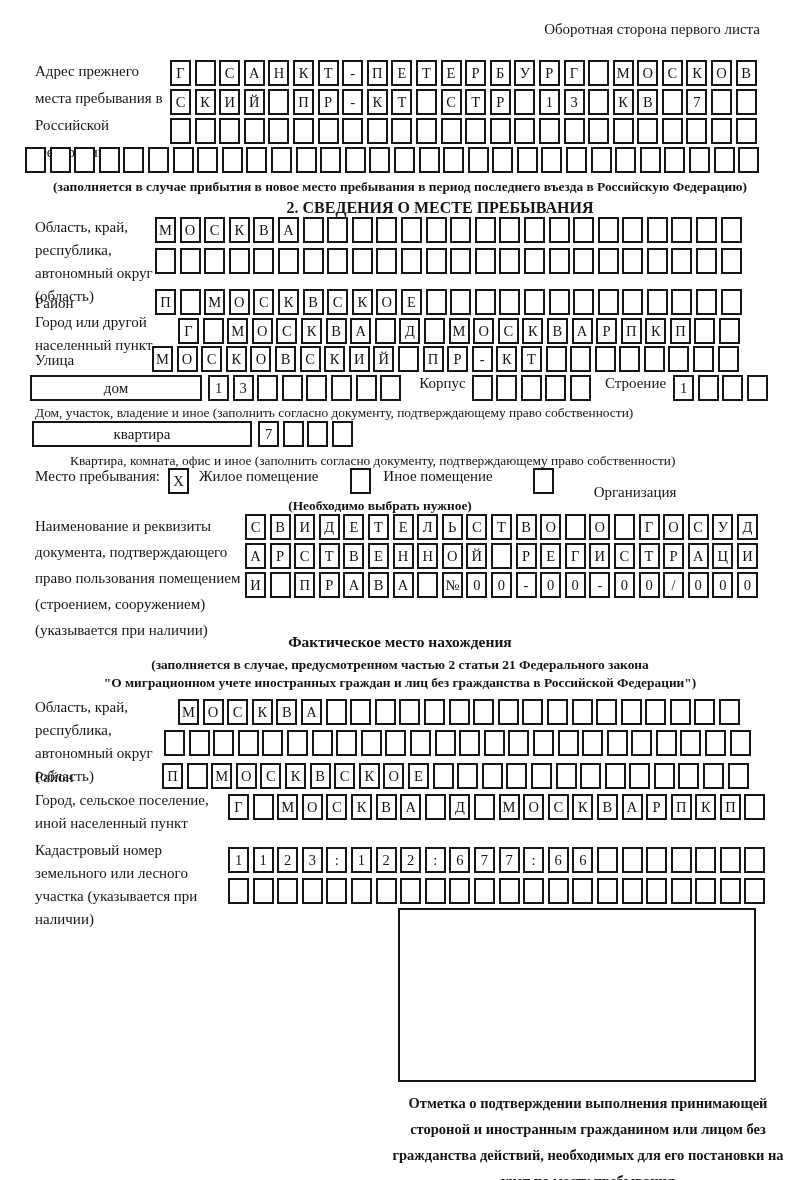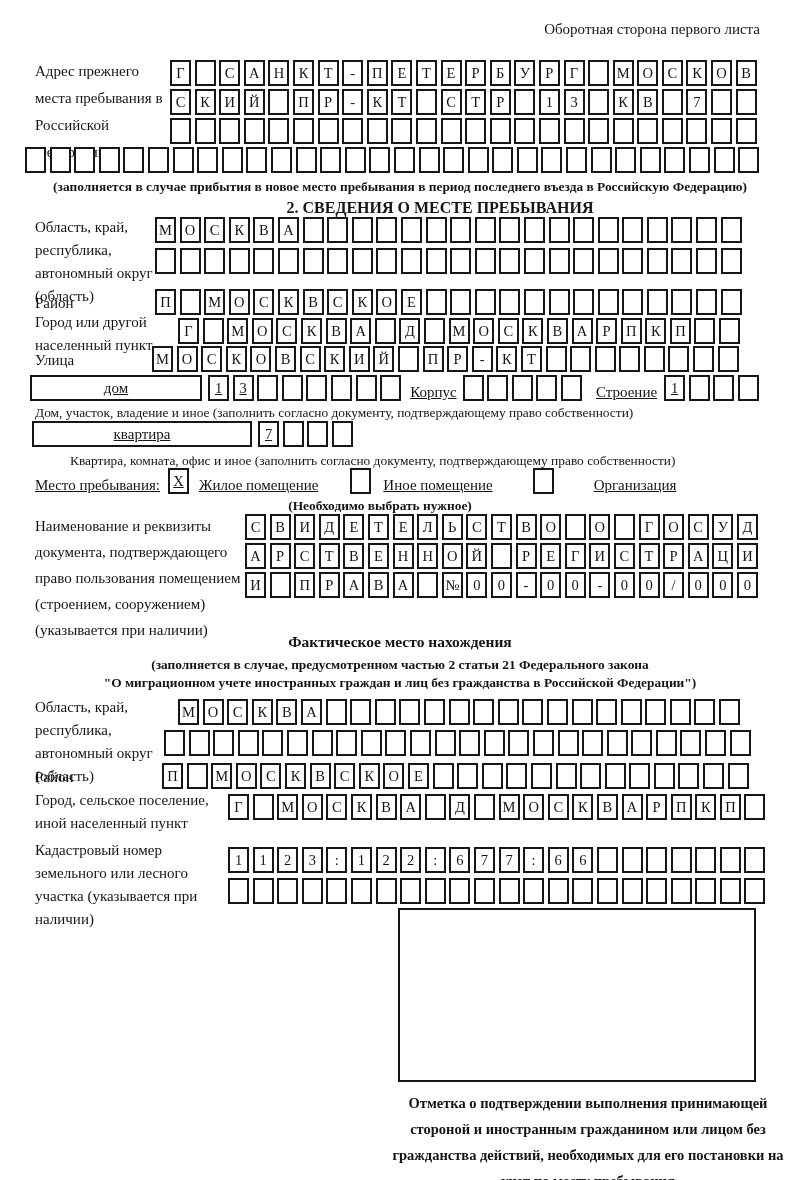--- a/index.html
+++ b/index.html
@@ -12,21 +12,21 @@
   .center{text-align:center;font-weight:bold;}
   .fullw{left:0;width:800px;}
   .cells{display:flex;gap:3.6px;}
   .cell{box-sizing:border-box;flex:0 0 21px;width:21px;height:26px;
         border:2px solid #161616;background:#fff;display:flex;
         align-items:center;justify-content:center;font-size:14.5px;line-height:1;}
   .boxfield{box-sizing:border-box;border:2px solid #161616;height:26px;background:#fff;
         display:flex;align-items:center;justify-content:center;font-size:15px;}
   .inlinelbl{font-size:15px;white-space:nowrap;}
   .stamp{box-sizing:border-box;border:2px solid #161616;background:#fff;}
-  .flexrow{display:flex;align-items:flex-end;text-decoration:underline;}
+  .flexrow{display:flex;align-items:flex-start;}
 </style>
 </head>
 <body>
 
 <div class="lbl" style="top:18px;right:40px;">Оборотная сторона первого листа</div>
 
 <div class="lbl" style="left:35px;top:58px;width:135px;line-height:27px;">Адрес прежнего места пребывания в Российской Федерации</div>
 <div class="cells abs" style="left:170px;top:60px;">
     <span class="cell">Г</span>
     <span class="cell"></span>
@@ -283,21 +283,21 @@
   <div class="cells" style="margin-left:6px;">
       <span class="cell">1</span>
       <span class="cell">3</span>
       <span class="cell"></span>
       <span class="cell"></span>
       <span class="cell"></span>
       <span class="cell"></span>
       <span class="cell"></span>
       <span class="cell"></span>
     </div>
-  <div class="inlinelbl" style="margin-left:9px;">Корпус</div>
+  <div class="inlinelbl" style="margin-left:18px;">Корпус</div>
   <div class="cells" style="margin-left:6px;">
       <span class="cell"></span>
       <span class="cell"></span>
       <span class="cell"></span>
       <span class="cell"></span>
       <span class="cell"></span>
     </div>
   <div class="inlinelbl" style="margin-left:14px;">Строение</div>
   <div class="cells" style="margin-left:7px;">
       <span class="cell">1</span>
@@ -319,21 +319,21 @@
 </div>
 <div class="lbl note" style="left:35px;top:452px;margin-left:35px;">Квартира, комната, офис и иное (заполнить согласно документу, подтверждающему право собственности)</div>
 
 <div class="abs flexrow" style="left:35px;top:468px;">
   <div class="inlinelbl">Место пребывания:</div>
   <div class="cell" style="margin-left:8px;">X</div>
   <div class="inlinelbl" style="margin-left:10px;">Жилое помещение</div>
   <div class="cell" style="margin-left:32px;"></div>
   <div class="inlinelbl" style="margin-left:12px;">Иное помещение</div>
   <div class="cell" style="margin-left:40px;"></div>
-  <div class="inlinelbl" style="margin-left:40px;">Организация</div>
+  <div class="inlinelbl" style="margin-left:40px;margin-top:16px;">Организация</div>
 </div>
 <div class="lbl note center" style="left:230px;top:497px;width:300px;">(Необходимо выбрать нужное)</div>
 
 <div class="lbl" style="left:35px;top:513px;width:208px;line-height:26px;">Наименование и реквизиты документа, подтверждающего право пользования помещением (строением, сооружением) (указывается при наличии)</div>
 <div class="cells abs" style="left:245px;top:514px;">
     <span class="cell">С</span>
     <span class="cell">В</span>
     <span class="cell">И</span>
     <span class="cell">Д</span>
     <span class="cell">Е</span>

